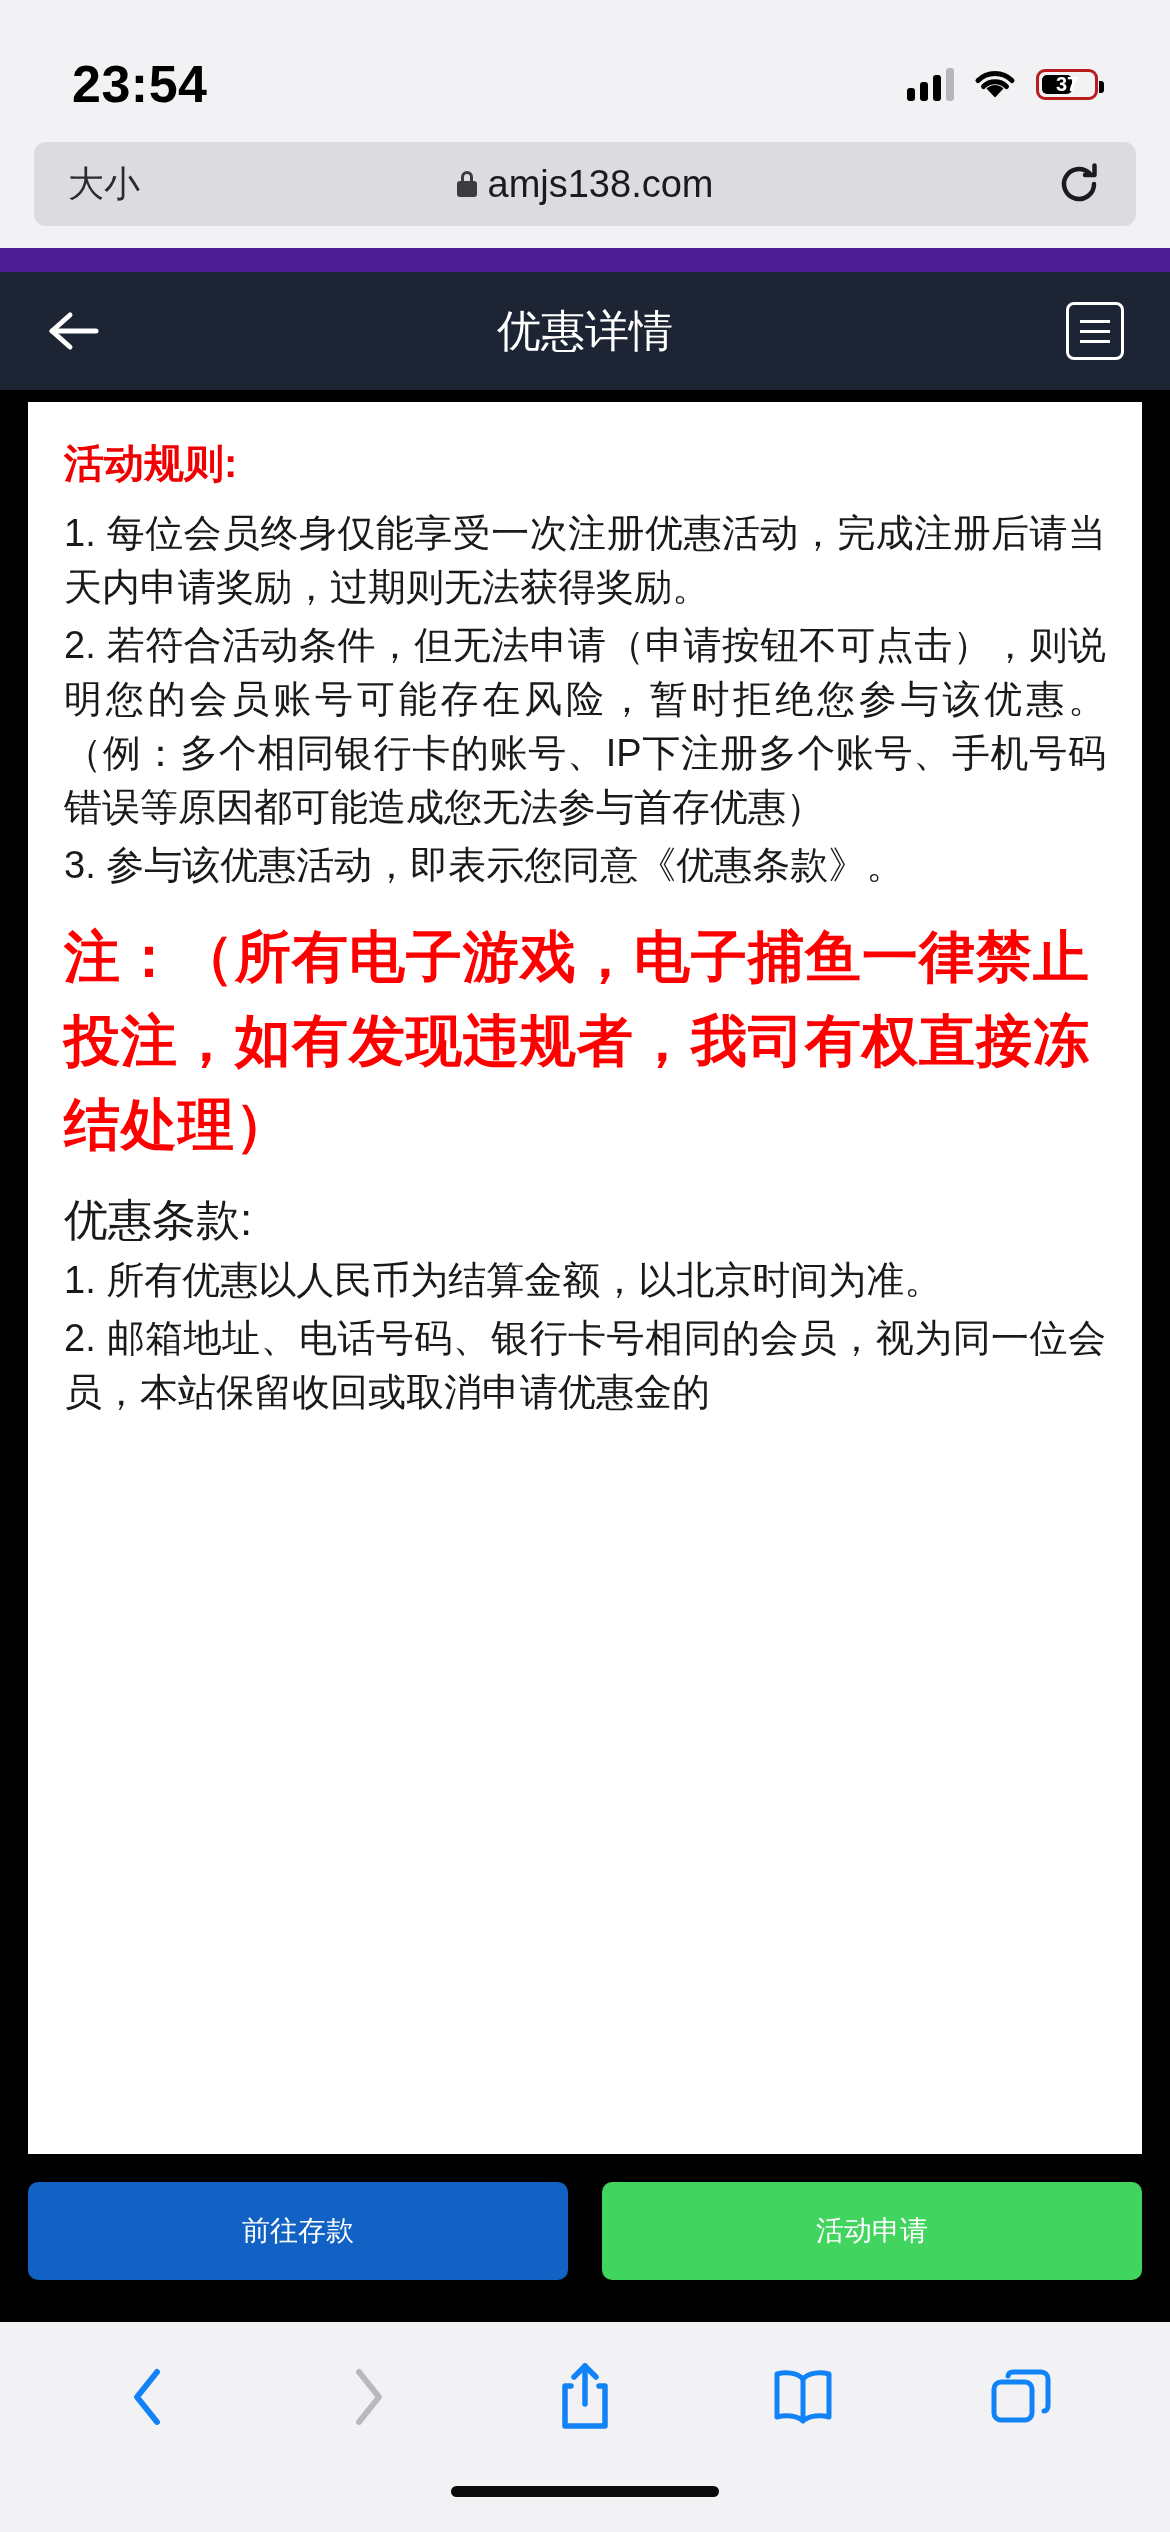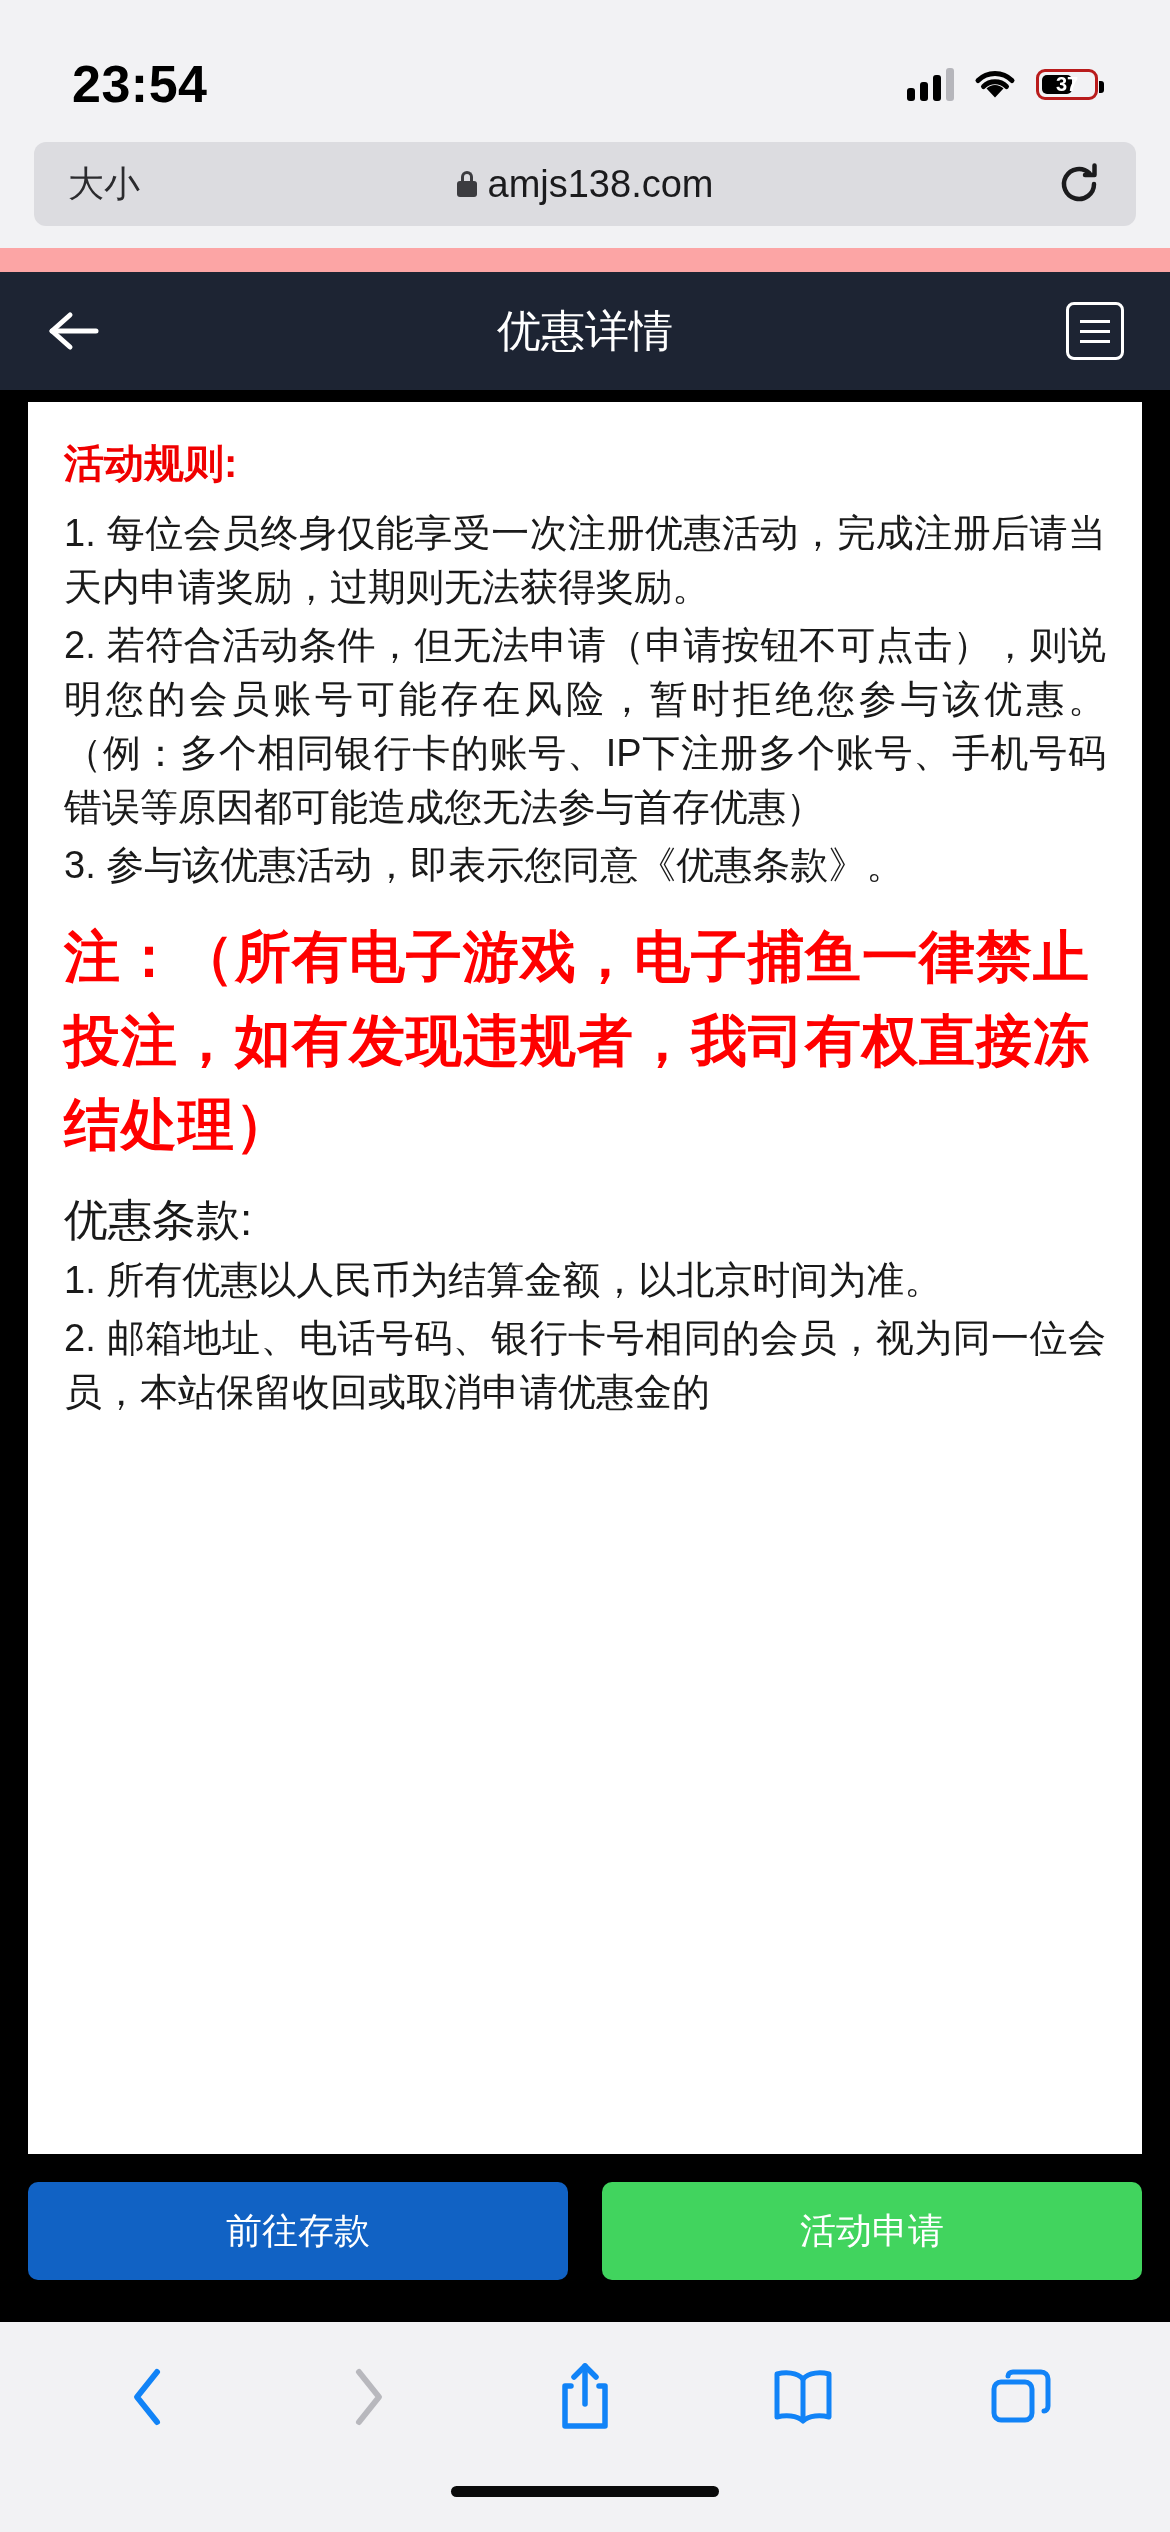--- a/index.html
+++ b/index.html
@@ -7,21 +7,21 @@
     width: 1170px;
     height: 2532px;
     background: #000;
     font-family: "Liberation Sans", sans-serif;
     overflow: hidden;
   }
   .phone {
     position: relative;
     width: 1170px;
     height: 2532px;
-    background: #fca5a5;
+    background: #4c1d95;
     display: flex;
     flex-direction: column;
   }
 
   
   .statusbar {
     height: 142px;
     background: #f2f2f4;
     display: flex;
     align-items: center;
@@ -240,21 +240,21 @@
     gap: 34px;
     padding: 28px 0 30px 0;
   }
   .btn {
     flex: 1 1 0;
     height: 98px;
     border-radius: 10px;
     display: flex;
     align-items: center;
     justify-content: center;
-    font-size: 36px;
+    font-size: 28px;
     color: #fff;
     font-weight: 500;
   }
   .btn-deposit { background: #1162c4; }
   .btn-apply { background: #41d45e; }
 
   
   .toolbar {
     height: 150px;
     background: #f2f2f4;

